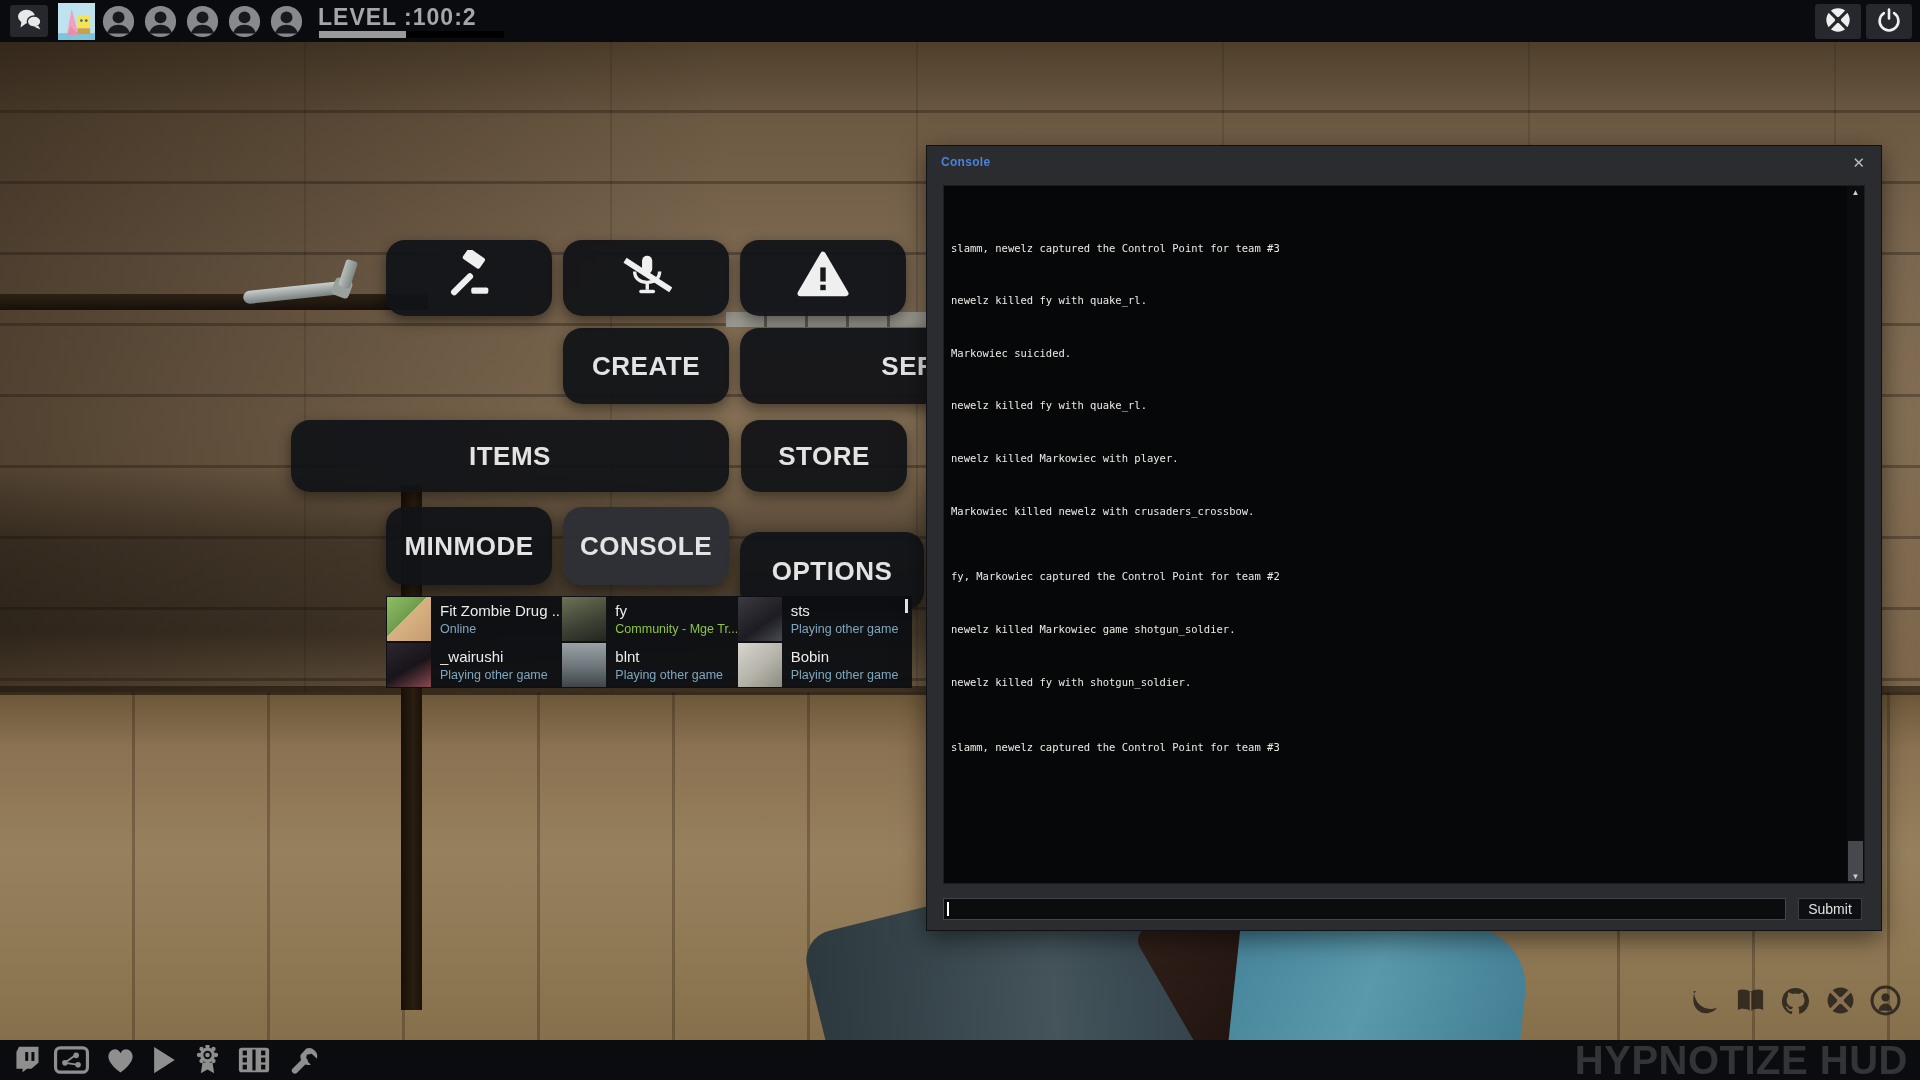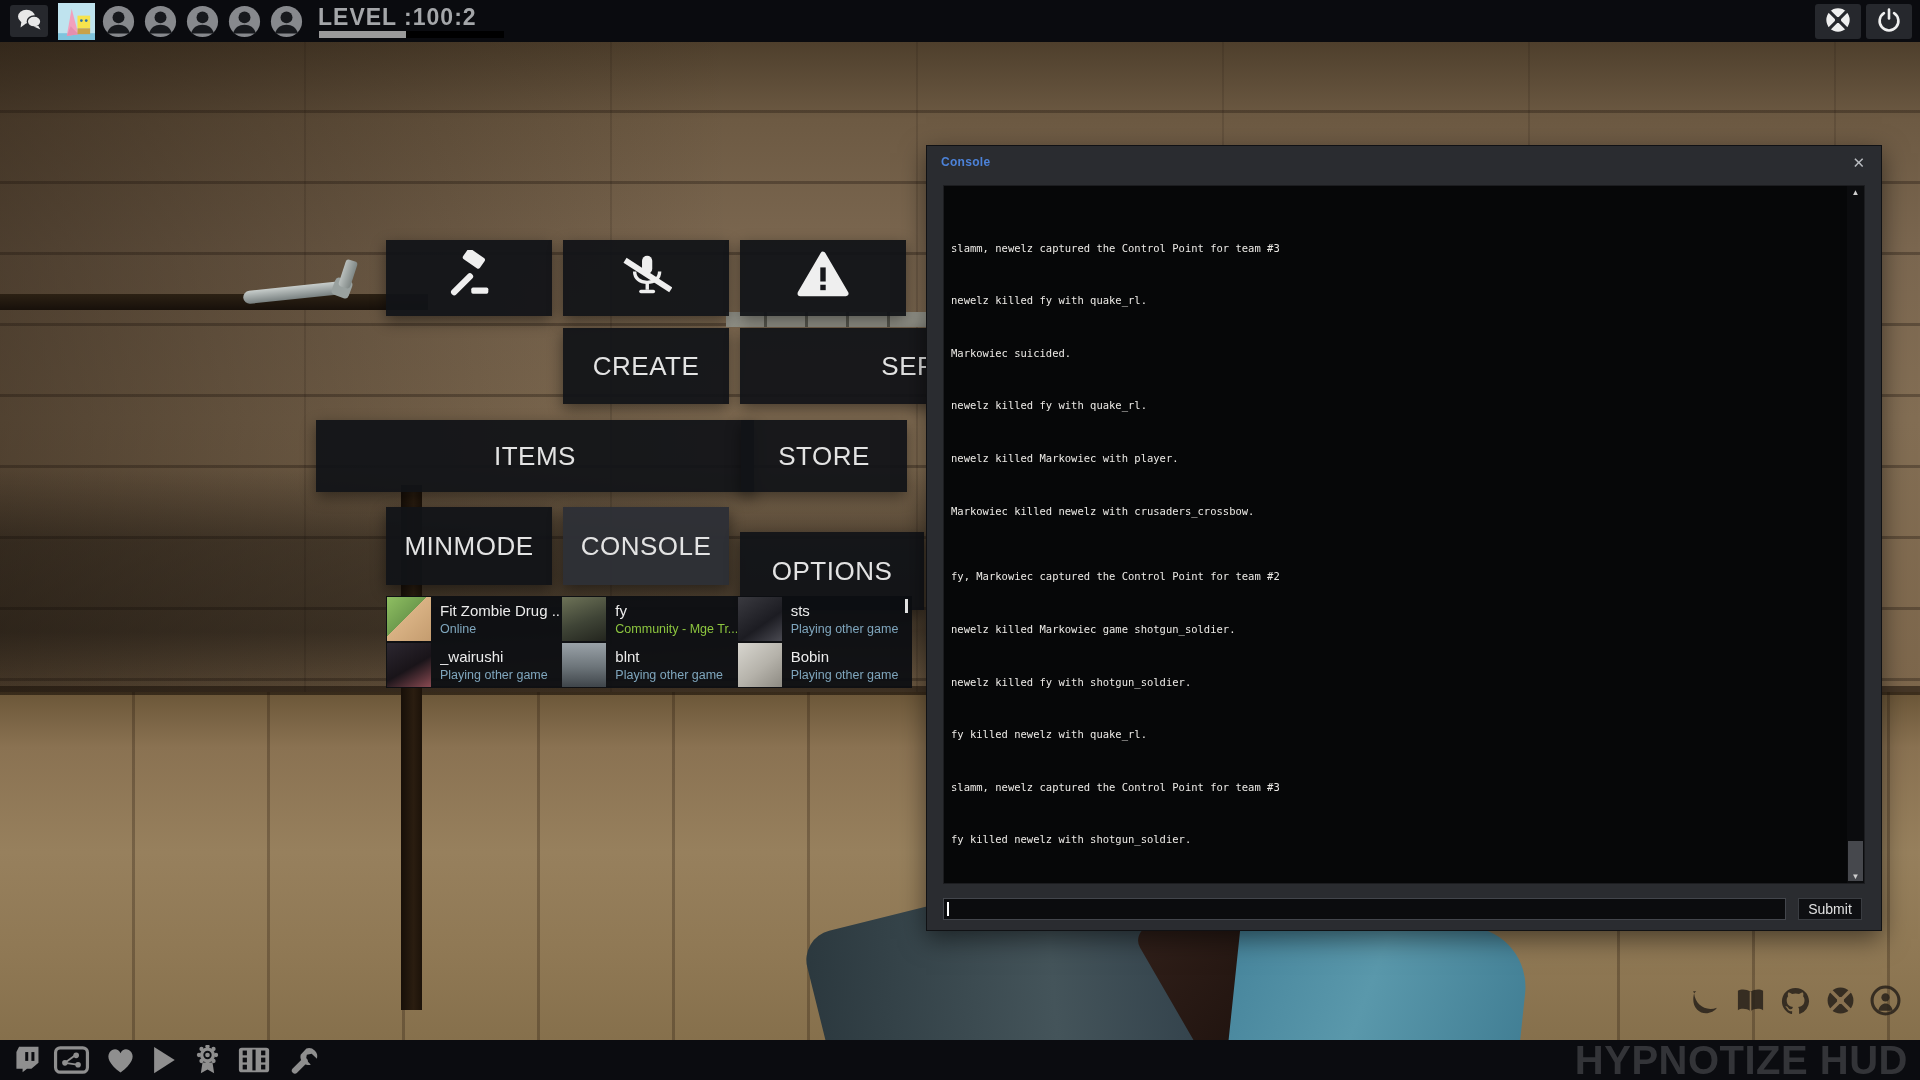--- a/index.html
+++ b/index.html
@@ -54,28 +54,28 @@
   .slot{position:absolute;top:5px;width:33px;height:33px;}
   .lvl-label{position:absolute;left:318px;top:4px;font-size:23px;font-weight:700;color:#a4a6a9;letter-spacing:1px;}
   .lvl-bar{position:absolute;left:319px;top:31px;width:185px;height:7px;background:#000;}
   .lvl-fill{height:100%;background:#9a9a9a;}
   .tb-btn{position:absolute;top:4px;width:46px;height:35px;background:#26282d;border-radius:3px;
     display:flex;align-items:center;justify-content:center;cursor:pointer;}
   .tb-tf2{left:1815px;} .tb-power{left:1866px;}
 
   
   .mbtn{position:absolute;background:rgba(17,19,23,.94);color:#e3e3e3;display:flex;align-items:center;justify-content:center;
-    font-weight:400;font-size:26px;letter-spacing:.5px;box-shadow:0 5px 14px rgba(0,0,0,.45);cursor:pointer;z-index:10;}
+    font-weight:700;font-size:26px;letter-spacing:.5px;box-shadow:0 5px 14px rgba(0,0,0,.45);cursor:pointer;z-index:10;border-radius:19px;}
   .mbtn.lit{background:rgba(45,48,54,.97);}
   .btn-gavel{left:386px;top:240px;width:166px;height:76px;}
   .btn-mic{left:563px;top:240px;width:166px;height:76px;}
   .btn-warn{left:740px;top:240px;width:166px;height:76px;}
   .btn-create{left:563px;top:328px;width:166px;height:76px;}
   .btn-servers{left:740px;top:328px;width:410px;height:76px;}
-  .btn-items{left:291px;top:420px;width:438px;height:72px;margin-left:25px;}
+  .btn-items{left:291px;top:420px;width:438px;height:72px;}
   .btn-store{left:741px;top:420px;width:166px;height:72px;}
   .btn-minmode{left:386px;top:507px;width:166px;height:78px;}
   .btn-console{left:563px;top:507px;width:166px;height:78px;}
   .btn-options{left:740px;top:516px;width:184px;height:78px;margin-top:16px;}
   .mbtn svg{width:52px;height:50px;}
 
   
   .friends{position:absolute;left:386px;top:596px;width:526px;height:92px;background:rgba(12,14,18,.93);z-index:10;}
   .friend-grid{position:absolute;inset:0;display:grid;grid-template-columns:repeat(3,1fr);grid-template-rows:repeat(2,1fr);}
   .friend{display:flex;align-items:center;cursor:pointer;overflow:hidden;}
@@ -350,25 +350,23 @@
         
           <div class="cline">Markowiec killed newelz with crusaders_crossbow.</div>
         
         
           <div class="cline">fy, Markowiec captured the Control Point for team #2</div>
         
           <div class="cline">newelz killed Markowiec game shotgun_soldier.</div>
         
           <div class="cline">newelz killed fy with shotgun_soldier.</div>
         
-          <div class="cline">fy killed newelz with quake_rl.</div>
         
           <div class="cline">slamm, newelz captured the Control Point for team #3</div>
         
-          <div class="cline">fy killed newelz with shotgun_soldier.</div>
         
           
         
           
         
           
         
           
         
           

